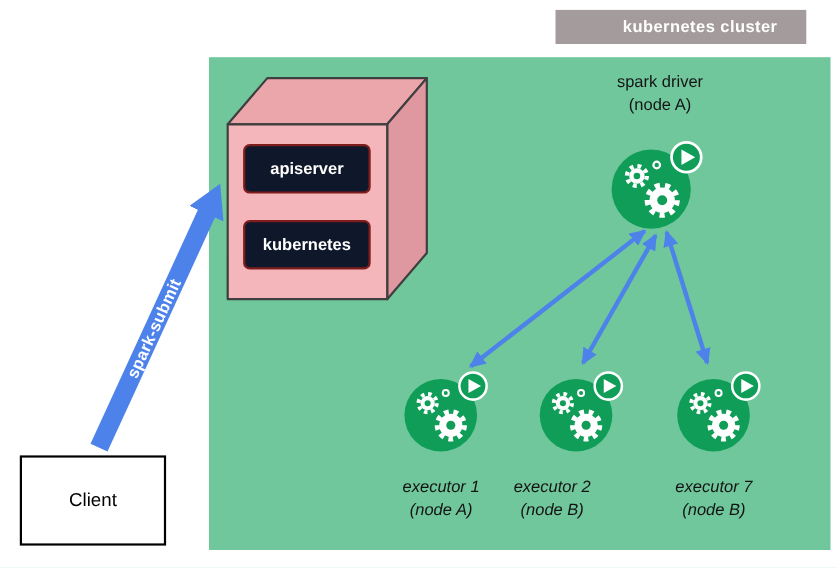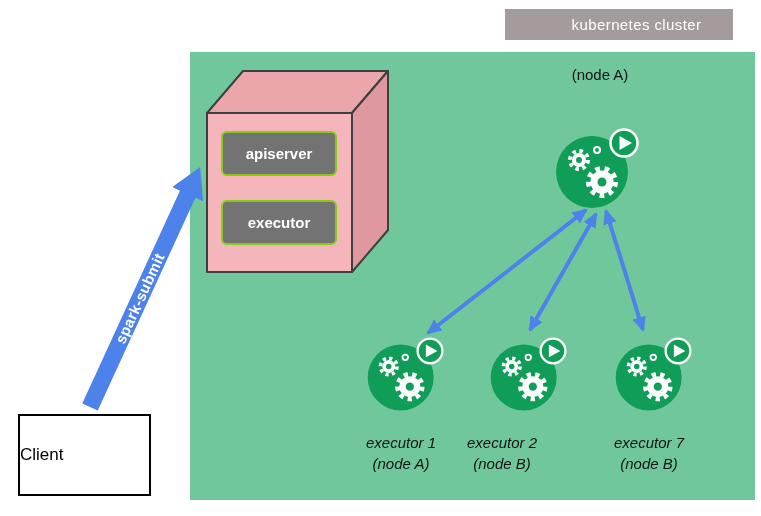--- a/index.html
+++ b/index.html
@@ -2,32 +2,32 @@
 <html><head>
 <meta charset="utf-8">
 <style>
   html,body{margin:0;padding:0;background:#ffffff;font-family:"Liberation Sans",sans-serif;}
   #canvas{position:relative;width:761px;height:516px;background:#ffffff;overflow:hidden;}
   .abs{position:absolute;}
   
   .cluster-bg{left:190px;top:52px;width:565px;height:448px;background:#6fc79b;}
   .cluster-badge{left:505px;top:9px;width:228px;height:31px;background:#a49c9c;
     display:flex;align-items:center;justify-content:center;}
-  .cluster-badge span{color:#ffffff;font-weight:normal;font-size:15px;letter-spacing:.4px;padding-left:35px;}
+  .cluster-badge span{color:#ffffff;font-weight:bold;font-size:15px;letter-spacing:.4px;padding-left:35px;}
   
-  .red-box{left:221px;width:116px;height:45px;background:#737373;border:2px solid #84cc16;
+  .red-box{left:221px;width:116px;height:45px;background:#0f172a;border:2px solid #7f1d1d;
     border-radius:6px;display:flex;align-items:center;justify-content:center;box-sizing:border-box;}
   .red-box span{color:#ffffff;font-weight:bold;font-size:15px;}
   
   .lbl{color:#141414;font-size:15px;text-align:center;line-height:21px;}
   .driver-lbl{left:520px;top:64px;width:160px;}
   .exec-lbl{width:150px;top:432px;font-style:italic;}
   
   .client-box{left:18px;top:414px;width:133px;height:82px;background:#ffffff;border:2px solid #000;
-    box-sizing:border-box;display:flex;align-items:center;justify-content:flex-start;}
+    box-sizing:border-box;display:flex;align-items:center;justify-content:center;}
   .client-box span{color:#000;font-size:17px;}
   .overlay{left:0;top:0;pointer-events:none;}
 </style>
 </head>
 <body>
 
 <div id="canvas">
 
   <svg width="0" height="0" style="position:absolute" aria-hidden="true">
     <defs>
@@ -64,24 +64,25 @@
   <svg class="abs" style="left:200px;top:64px;" width="196" height="216">
     <polygon points="7,49 43,7 188,7 152,49" fill="#eba6ac" stroke="#3f3f3f" stroke-width="2" stroke-linejoin="round"></polygon>
     <polygon points="152,49 188,7 188,166 152,208" fill="#df98a0" stroke="#3f3f3f" stroke-width="2" stroke-linejoin="round"></polygon>
     <rect x="7" y="49" width="145" height="159" fill="#f4b6ba" stroke="#3f3f3f" stroke-width="2" stroke-linejoin="round"></rect>
   </svg>
 
   <div class="abs red-box" style="top:131px;">
     <span>apiserver</span>
   </div>
   <div class="abs red-box" style="top:200px;">
-    <span>executor</span>
+    <span>kubernetes</span>
   </div>
 
   <div class="abs lbl driver-lbl">
+    <div>spark driver</div>
     <div>(node A)</div>
   </div>
 
   <svg class="abs" style="left:552px;top:118px;" width="96" height="96">
     <use href="#spark-pod-icon"></use>
   </svg>
 
   <svg class="abs" style="left:364px;top:328px;" width="88" height="88">
       <use href="#spark-pod-icon"></use>
     </svg>

